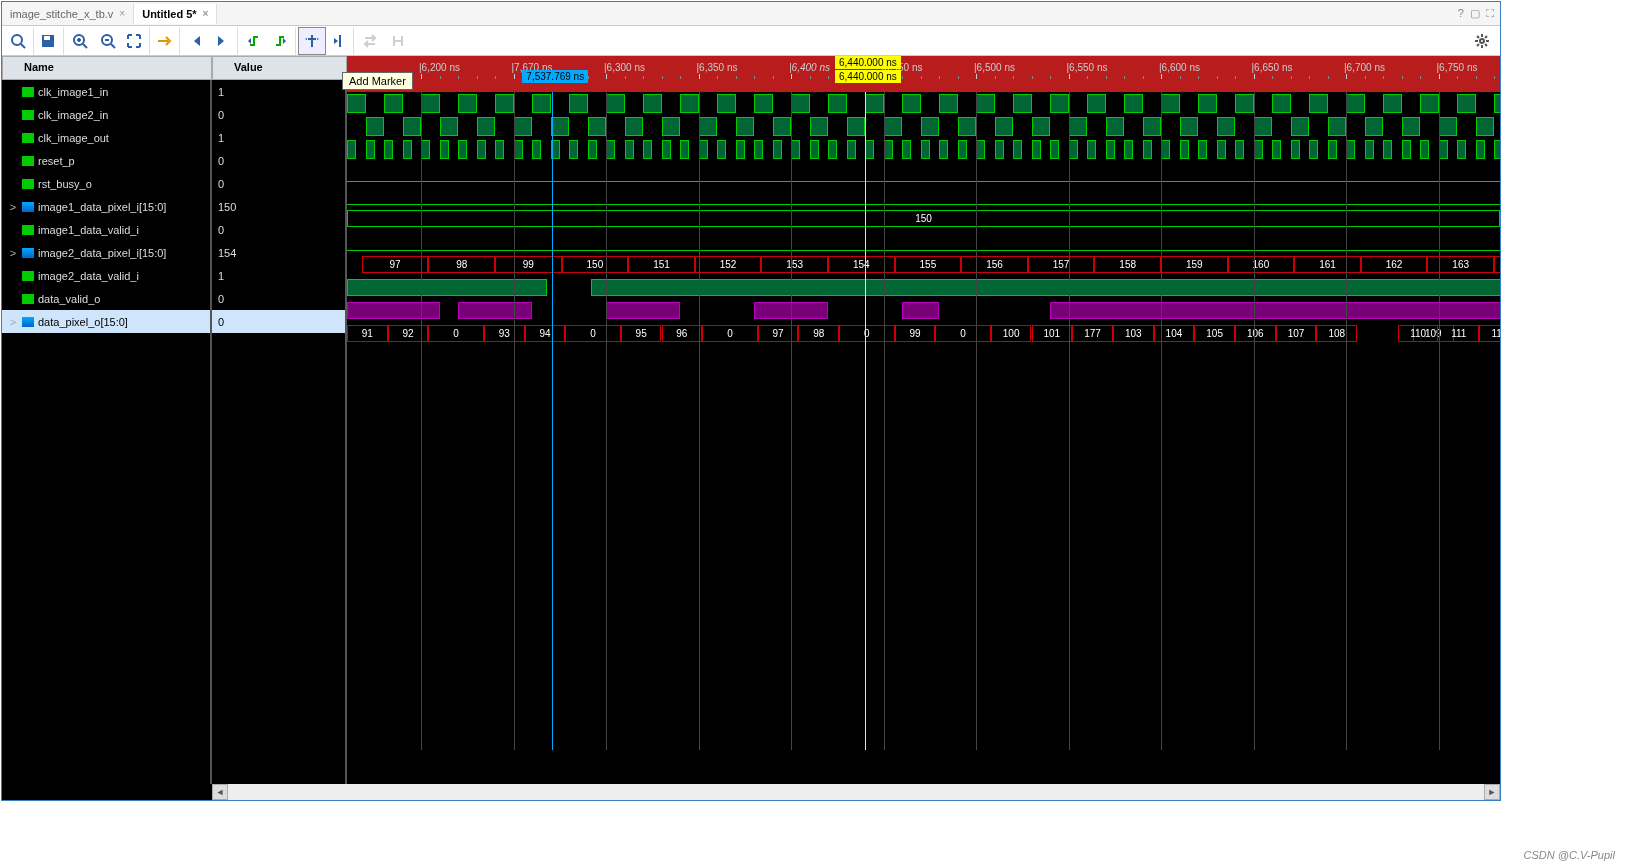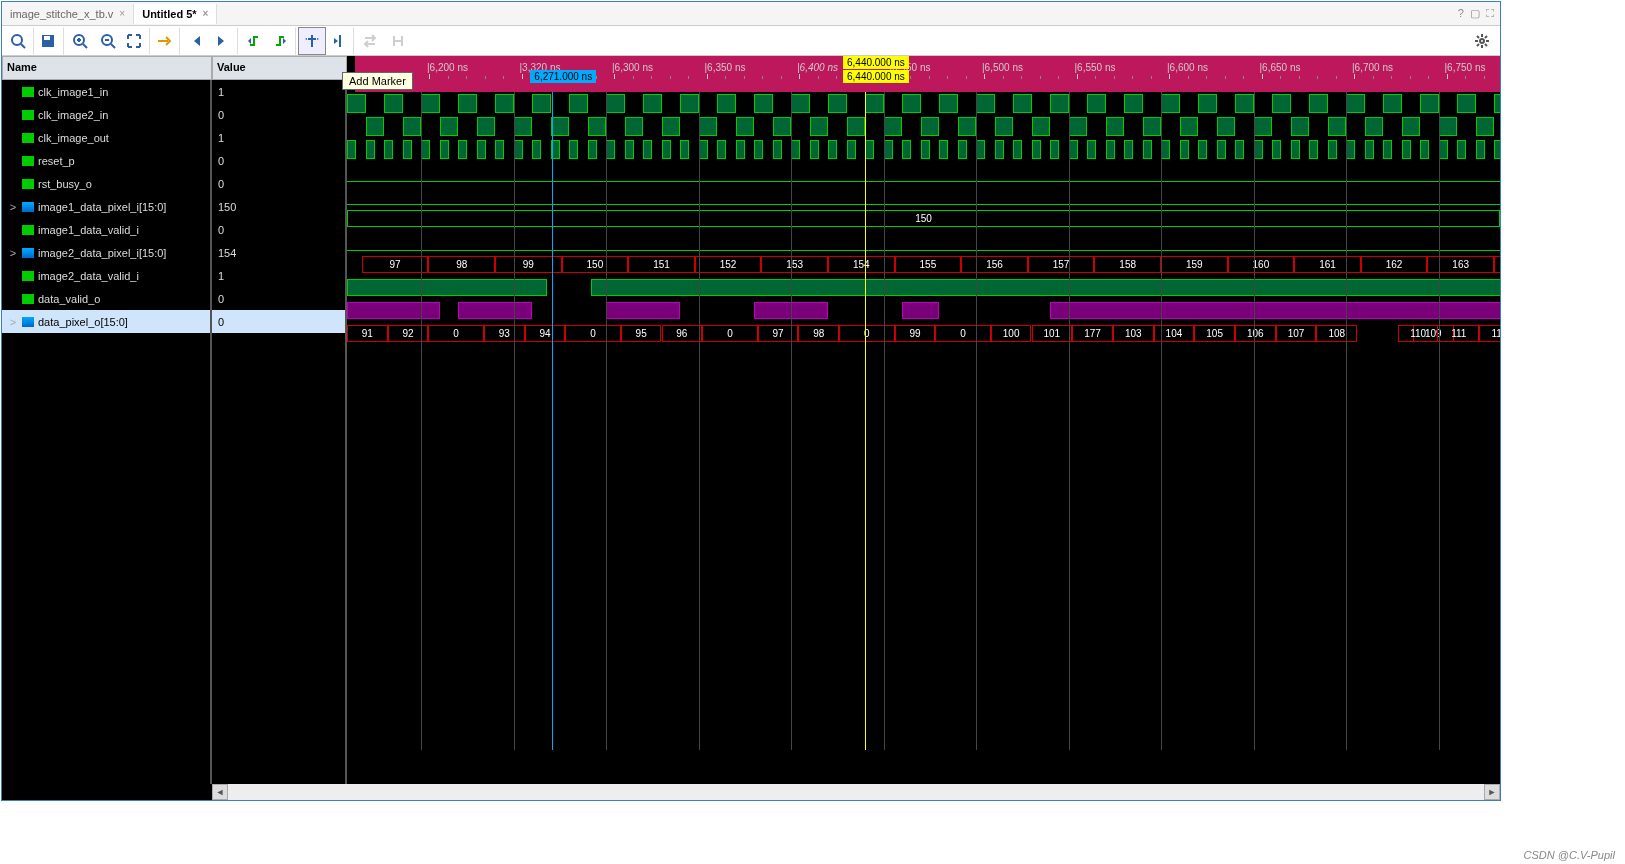--- a/index.html
+++ b/index.html
@@ -13,28 +13,28 @@
 .toolbar { display: flex; align-items: center; height: 30px; background: #fff; border-bottom: 1px solid #ccc; padding: 0 4px; gap: 0; }
 .tbtn { width: 28px; height: 28px; display: flex; align-items: center; justify-content: center; cursor: pointer; color: #2b5fa6; border: 1px solid transparent; }
 .tbtn.sep { border-right: 1px solid #ddd; margin-right: 2px; padding-right: 4px; }
 .tbtn.sel { border: 1px solid #888; background: #eef; }
 .tbtn svg { width: 16px; height: 16px; }
 .spacer { flex: 1; }
 .body { flex: 1; display: flex; background: #000; position: relative; }
 .col { background: #000; color: #fff; position: relative; }
 .col.name { width: 210px; }
 .col.value { width: 135px; }
-.colh { background: #dde3e9; color: #000; padding: 4px 4px; font-weight: bold; border: 1px solid #aaa; height: 24px; }
+.colh { background: #dde3e9; color: #000; padding: 4px 21px; font-weight: bold; border: 1px solid #aaa; height: 24px; }
 .rows { background: #000; }
 .row { height: 23px; display: flex; align-items: center; padding: 0 6px; color: #ddd; gap: 4px; }
 .row.sel { background: #cfe5fb; color: #000; }
 .exp { color: #aaa; width: 10px; text-align: center; cursor: pointer; }
 .sigico { display: inline-block; width: 12px; height: 10px; }
 .wave-area { flex: 1; position: relative; background: #000; overflow: hidden; }
-.ruler-top { position: absolute; top: 0; left: 8px; right: 0; height: 36px; background: #be185d; }
+.ruler-top { position: absolute; top: 0; left: 0; right: 0; height: 36px; background: #b91c1c; }
 .tick-label { position: absolute; top: 6px; color: #ccc; font-size: 10px; white-space: nowrap; }
 .tick-mark { position: absolute; top: 18px; width: 1px; height: 5px; background: #ccc; }
 .tick-minor { position: absolute; top: 20px; width: 1px; height: 3px; background: #888; }
 .marker-tag { position: absolute; font-size: 10px; padding: 1px 4px; white-space: nowrap; }
 .cursor-yel-tag { top: 0; background: #ff0; color: #000; }
 .cursor-blue-tag { top: 14px; background: #0af; color: #000; }
 .cursor-yel-tag2 { top: 14px; background: #ff0; color: #000; }
 .vline { position: absolute; top: 36px; bottom: 50px; width: 1px; }
 .vline.yel { background: #ff0; z-index: 5; }
 .vline.blu { background: #0af; z-index: 5; }
@@ -249,21 +249,21 @@
     <div class="resizer" style="left:343px"></div>
 
     <div class="wave-area">
       <div class="ruler-top" id="ruler">
           <div class="tick-label" style="left: 72px;">|6,200 ns</div>
           <div class="tick-mark" style="left: 74px;"></div>
           <div class="tick-minor" style="left: 92.5px;"></div>
           <div class="tick-minor" style="left: 111px;"></div>
           <div class="tick-minor" style="left: 129.5px;"></div>
           <div class="tick-minor" style="left: 148px;"></div>
-          <div class="tick-label" style="left: 164.5px;">|3,320 ns</div>
+          <div class="tick-label" style="left: 164.5px;">|7,670 ns</div>
           <div class="tick-mark" style="left: 166.5px;"></div>
           <div class="tick-minor" style="left: 185px;"></div>
           <div class="tick-minor" style="left: 203.5px;"></div>
           <div class="tick-minor" style="left: 222px;"></div>
           <div class="tick-minor" style="left: 240.5px;"></div>
           <div class="tick-label" style="left: 257px;">|6,300 ns</div>
           <div class="tick-mark" style="left: 259px;"></div>
           <div class="tick-minor" style="left: 277.5px;"></div>
           <div class="tick-minor" style="left: 296px;"></div>
           <div class="tick-minor" style="left: 314.5px;"></div>
@@ -316,21 +316,21 @@
           <div class="tick-minor" style="left: 1036px;"></div>
           <div class="tick-minor" style="left: 1054.5px;"></div>
           <div class="tick-minor" style="left: 1073px;"></div>
           <div class="tick-label" style="left: 1089.5px;">|6,750 ns</div>
           <div class="tick-mark" style="left: 1091.5px;"></div>
           <div class="tick-minor" style="left: 1110px;"></div>
           <div class="tick-minor" style="left: 1128.5px;"></div>
           <div class="tick-minor" style="left: 1147px;"></div>
           <div class="marker-tag cursor-yel-tag" style="left: 488px;">6,440.000 ns</div>
           <div class="marker-tag cursor-yel-tag2" style="left: 488px;">6,440.000 ns</div>
-          <div class="marker-tag cursor-blue-tag" style="left: 175.35px;">6,271.000 ns</div>
+          <div class="marker-tag cursor-blue-tag" style="left: 175.35px;">7,537.769 ns</div>
         </div>
       <div id="wave-body">
           <div class="vline grid" style="left: 74px;"></div>
           <div class="vline grid" style="left: 166.5px;"></div>
           <div class="vline grid" style="left: 259px;"></div>
           <div class="vline grid" style="left: 351.5px;"></div>
           <div class="vline grid" style="left: 444px;"></div>
           <div class="vline grid" style="left: 536.5px;"></div>
           <div class="vline grid" style="left: 629px;"></div>
           <div class="vline grid" style="left: 721.5px;"></div>

